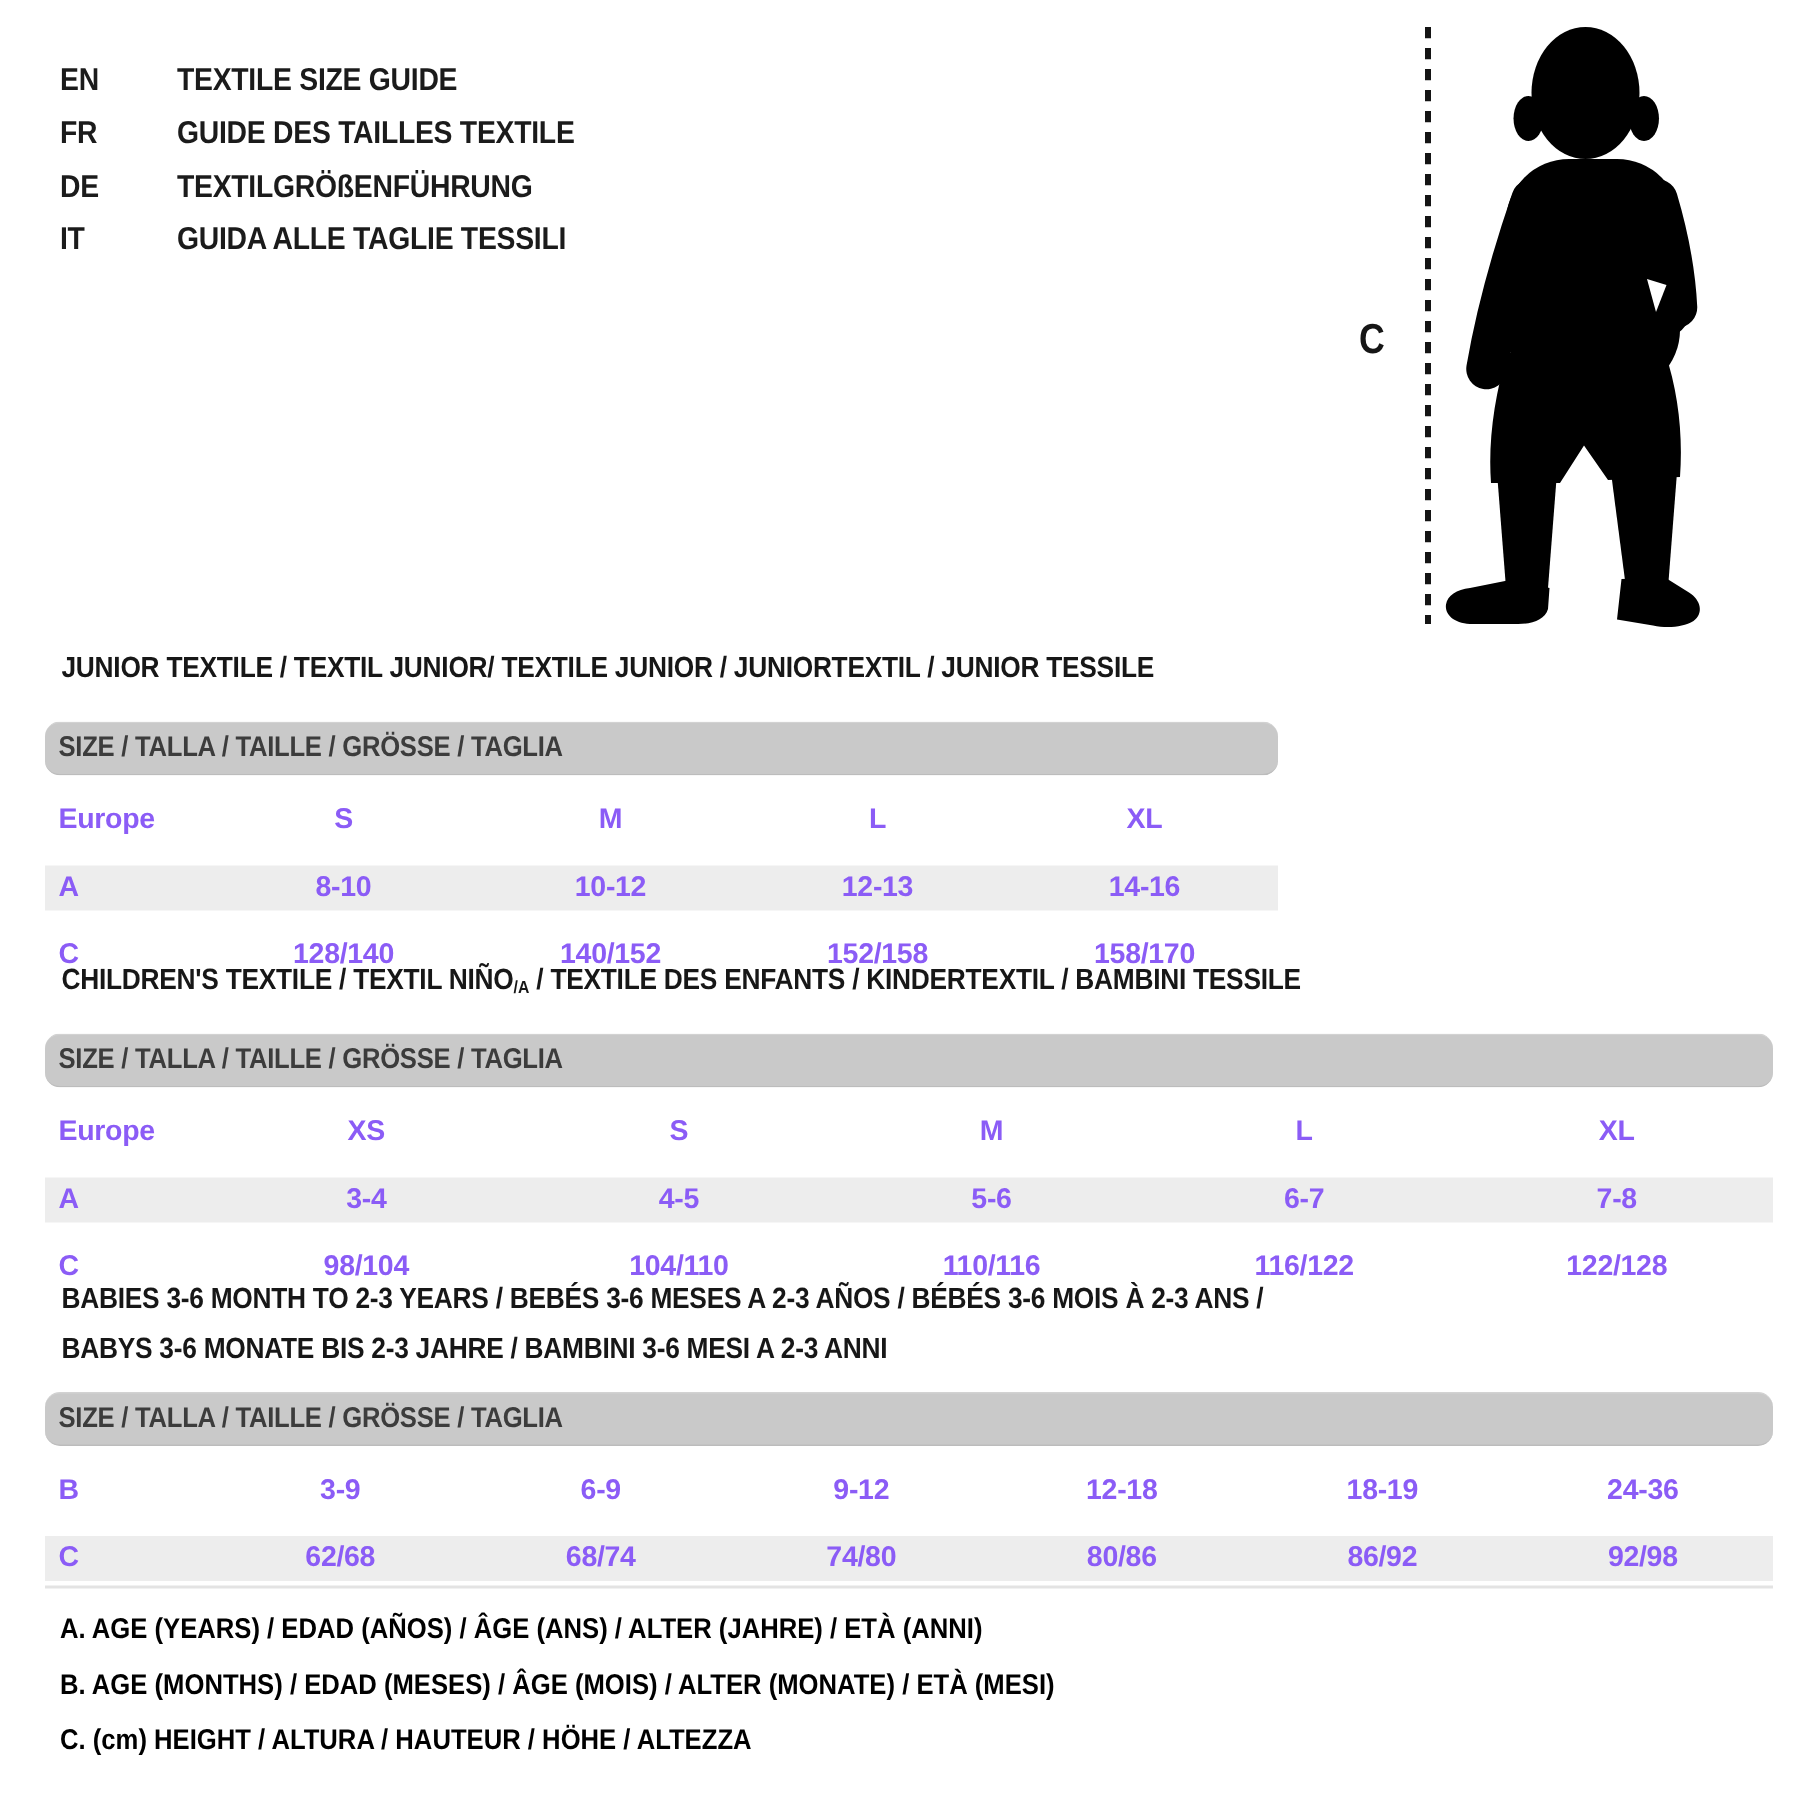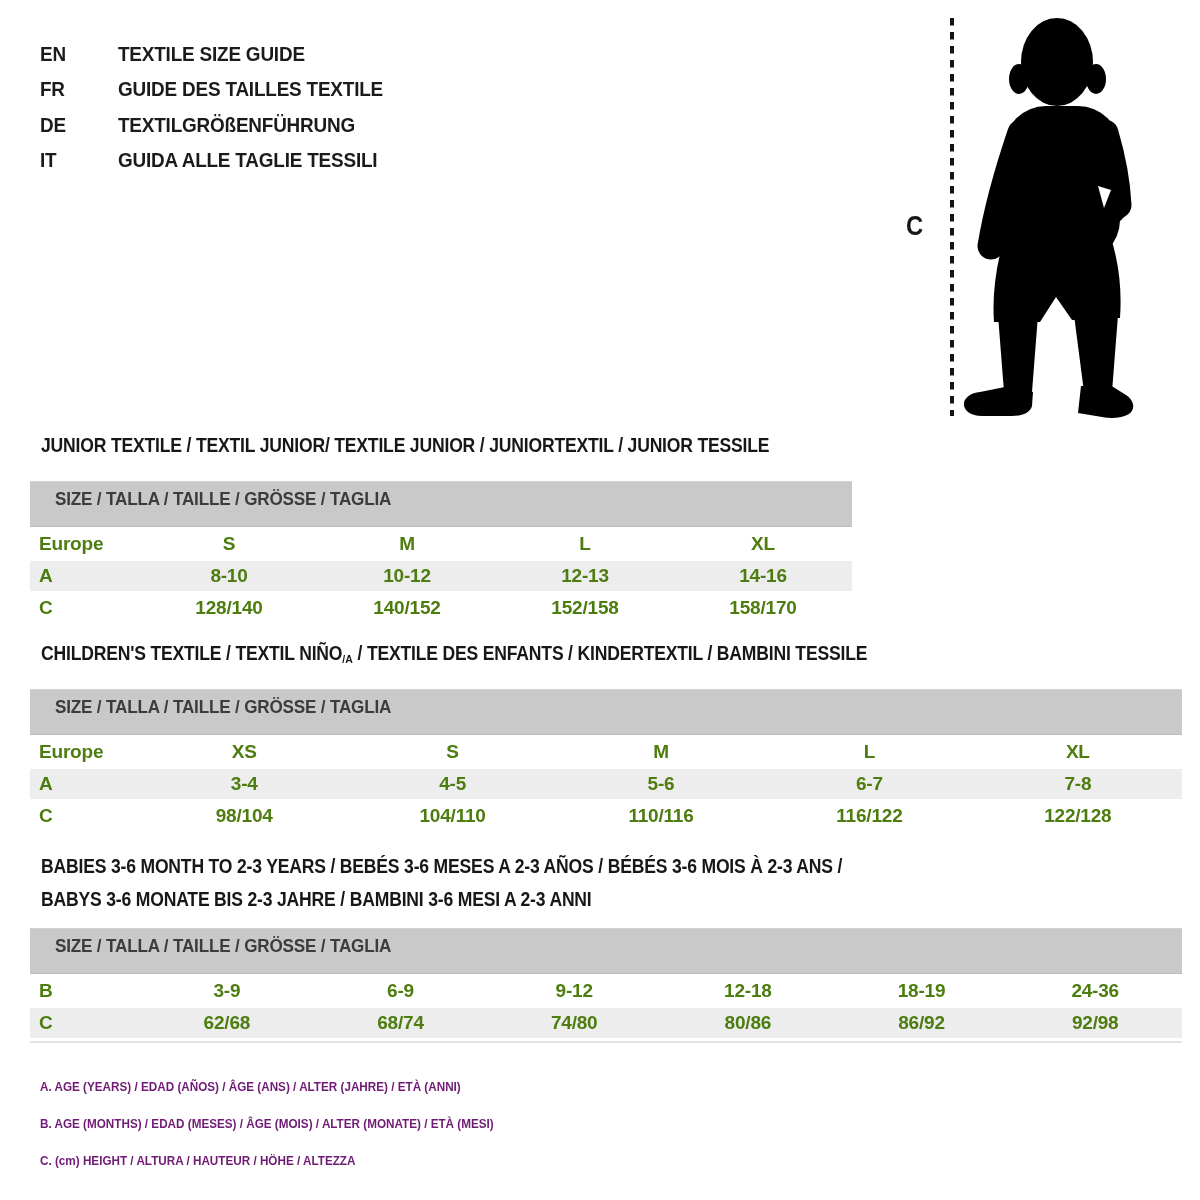--- a/index.html
+++ b/index.html
@@ -30,37 +30,38 @@
   #sec-title-babies   { top:849px; line-height:32.5px; }
   .sub-small { font-size:0.60em; position:relative; top:3px; letter-spacing:0; }
 
   
   .stable { position:absolute; left:30px; }
   #table-junior   { top:481px; width:822px; }
   #table-children { top:689px; width:1152px; }
   #table-babies   { top:928px; width:1152px; }
 
   .size-bar {
-    height:46px; line-height:33px; background:#c9c9c9;
+    height:36px; line-height:33px; background:#c9c9c9;
     border-bottom:1px solid #bcbcbc; border-top:1px solid #d2d2d2;
-    padding-left:25px; font-size:19px; font-weight:700; color:#3c3c3c; letter-spacing:-0.2px;
+    padding-left:9px; font-size:19px; font-weight:700; color:#3c3c3c; letter-spacing:-0.2px;
     box-sizing:border-box;
+    border-radius:10px;
   }
   .trow {
-    display:flex; height:30px; margin-top:2px; align-items:center;
-    font-size:19px; font-weight:700; letter-spacing:-0.2px; color:#4d7c0f;
+    display:flex; height:30px; margin-top:15px; align-items:center;
+    font-size:19px; font-weight:700; letter-spacing:-0.2px; color:#8b5cf6;
   }
   .trow.shaded { background:#ededed; }
   .tcell { flex:1 1 0; text-align:center; }
   .tcell.label { flex:0 0 110px; text-align:left; padding-left:9px; box-sizing:border-box; }
   .foot-line { height:2px; background:#e3e3e3; margin-top:3px; }
 
   
   .legend { position:absolute; left:40px; top:1068px; }
-  .legend-line { height:37px; line-height:37px; font-size:13px; font-weight:700; color:#701a75; white-space:nowrap; }
+  .legend-line { height:37px; line-height:37px; font-size:19px; font-weight:700; color:#000000; white-space:nowrap; }
 </style>
 </head>
 <body>
 
 <div class="page">
 
   <div class="lang-block">
     <div class="lang-row">
       <span class="lang-code"><span class="cond">EN</span></span>
       <span class="lang-title"><span class="cond">TEXTILE SIZE GUIDE</span></span>

